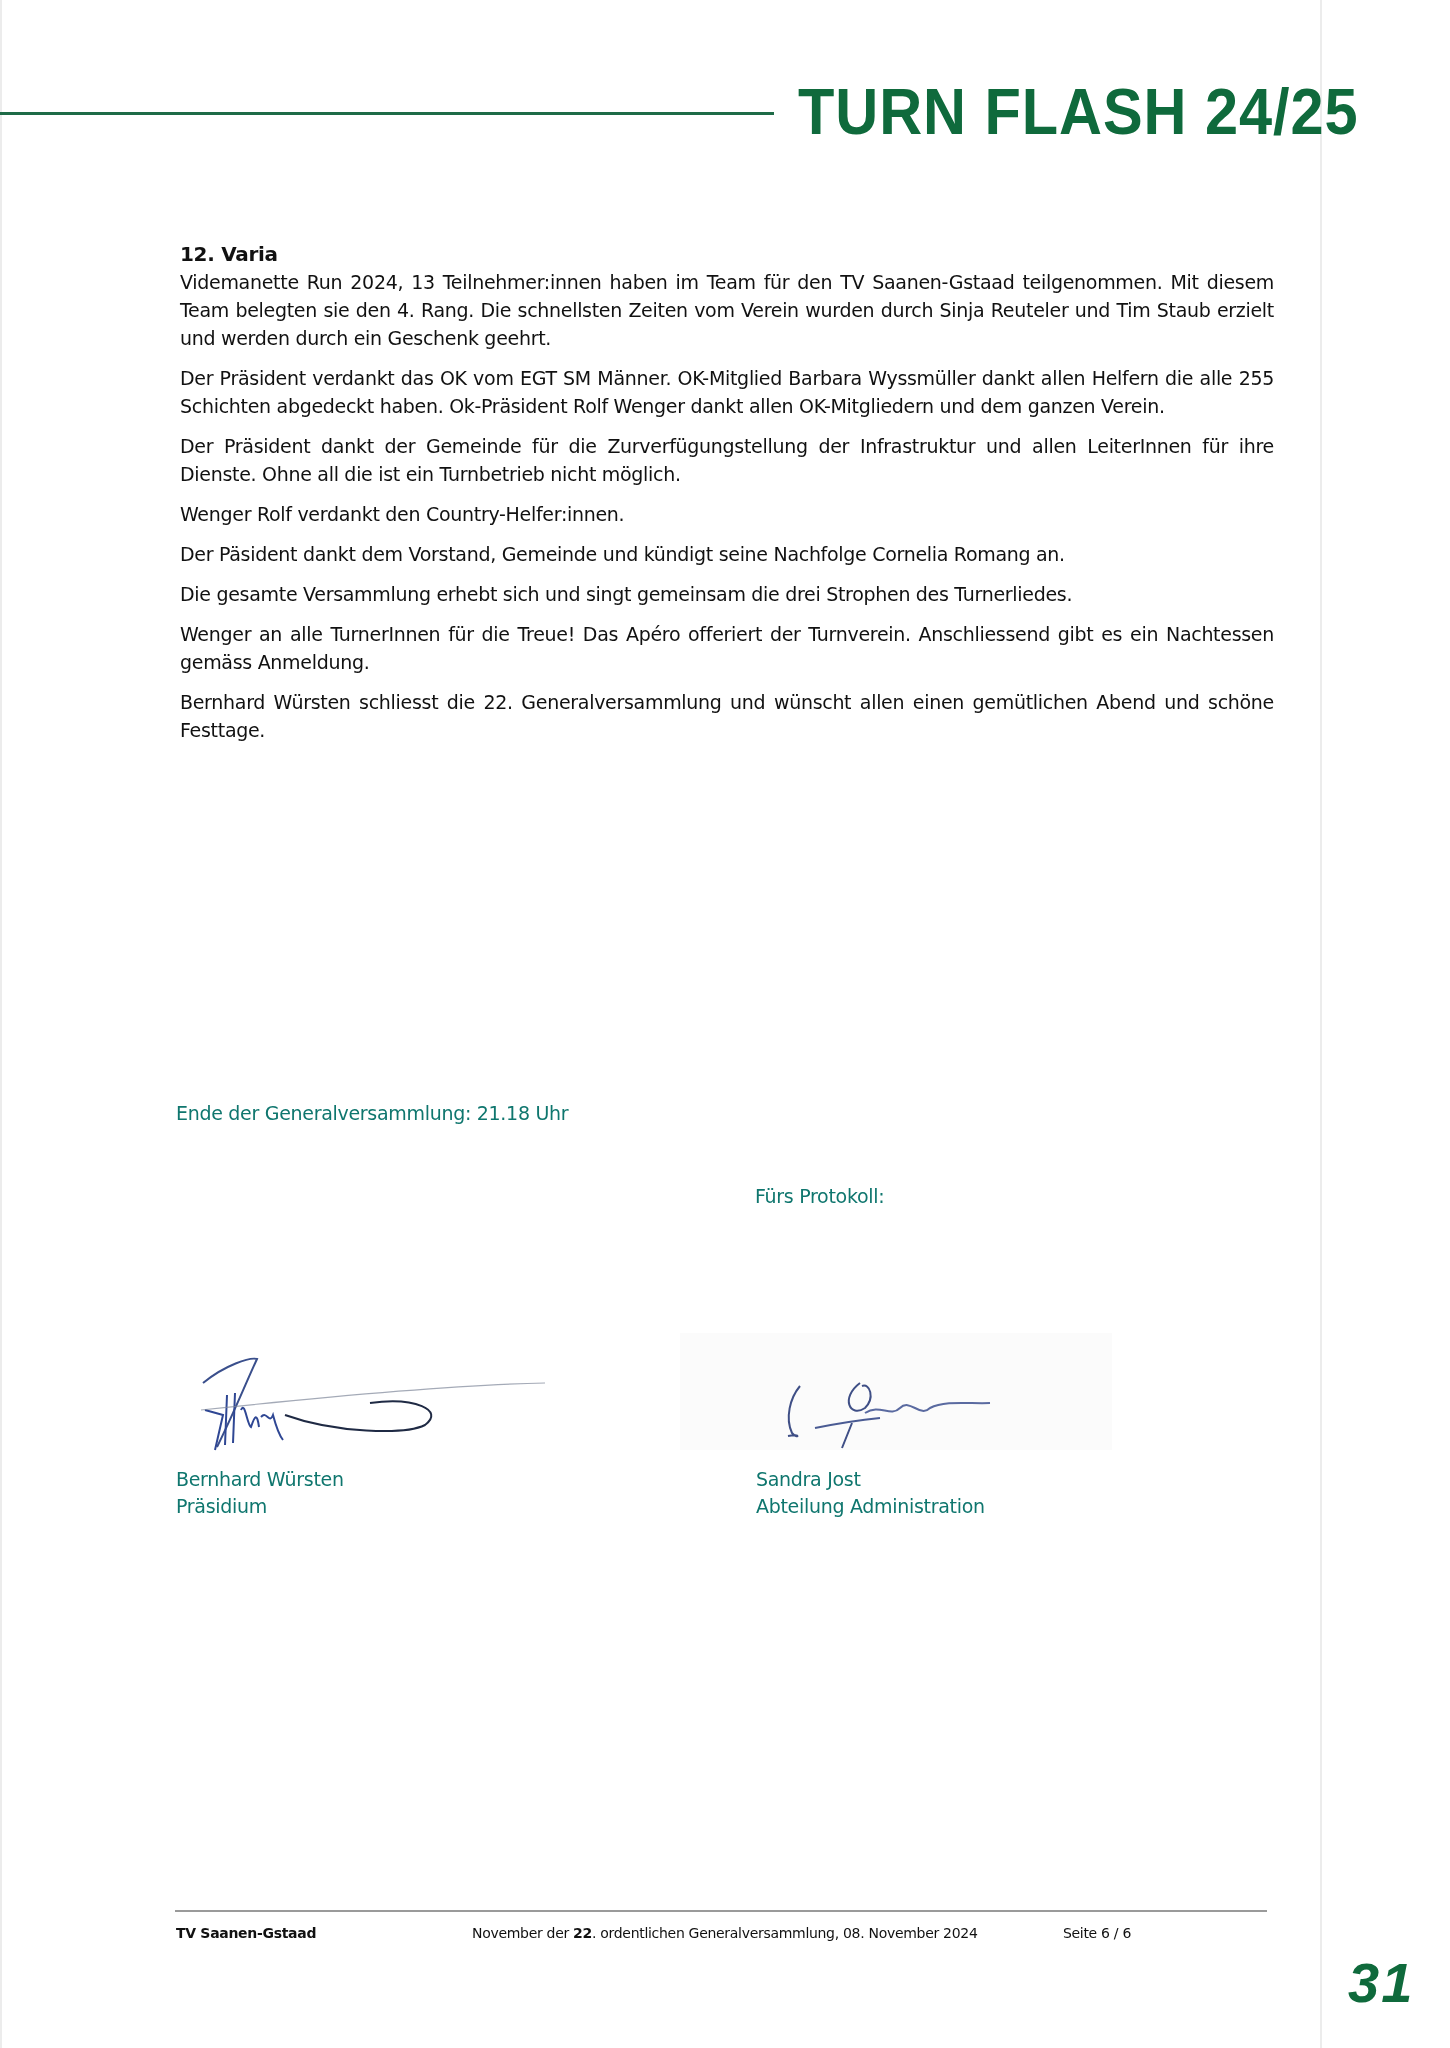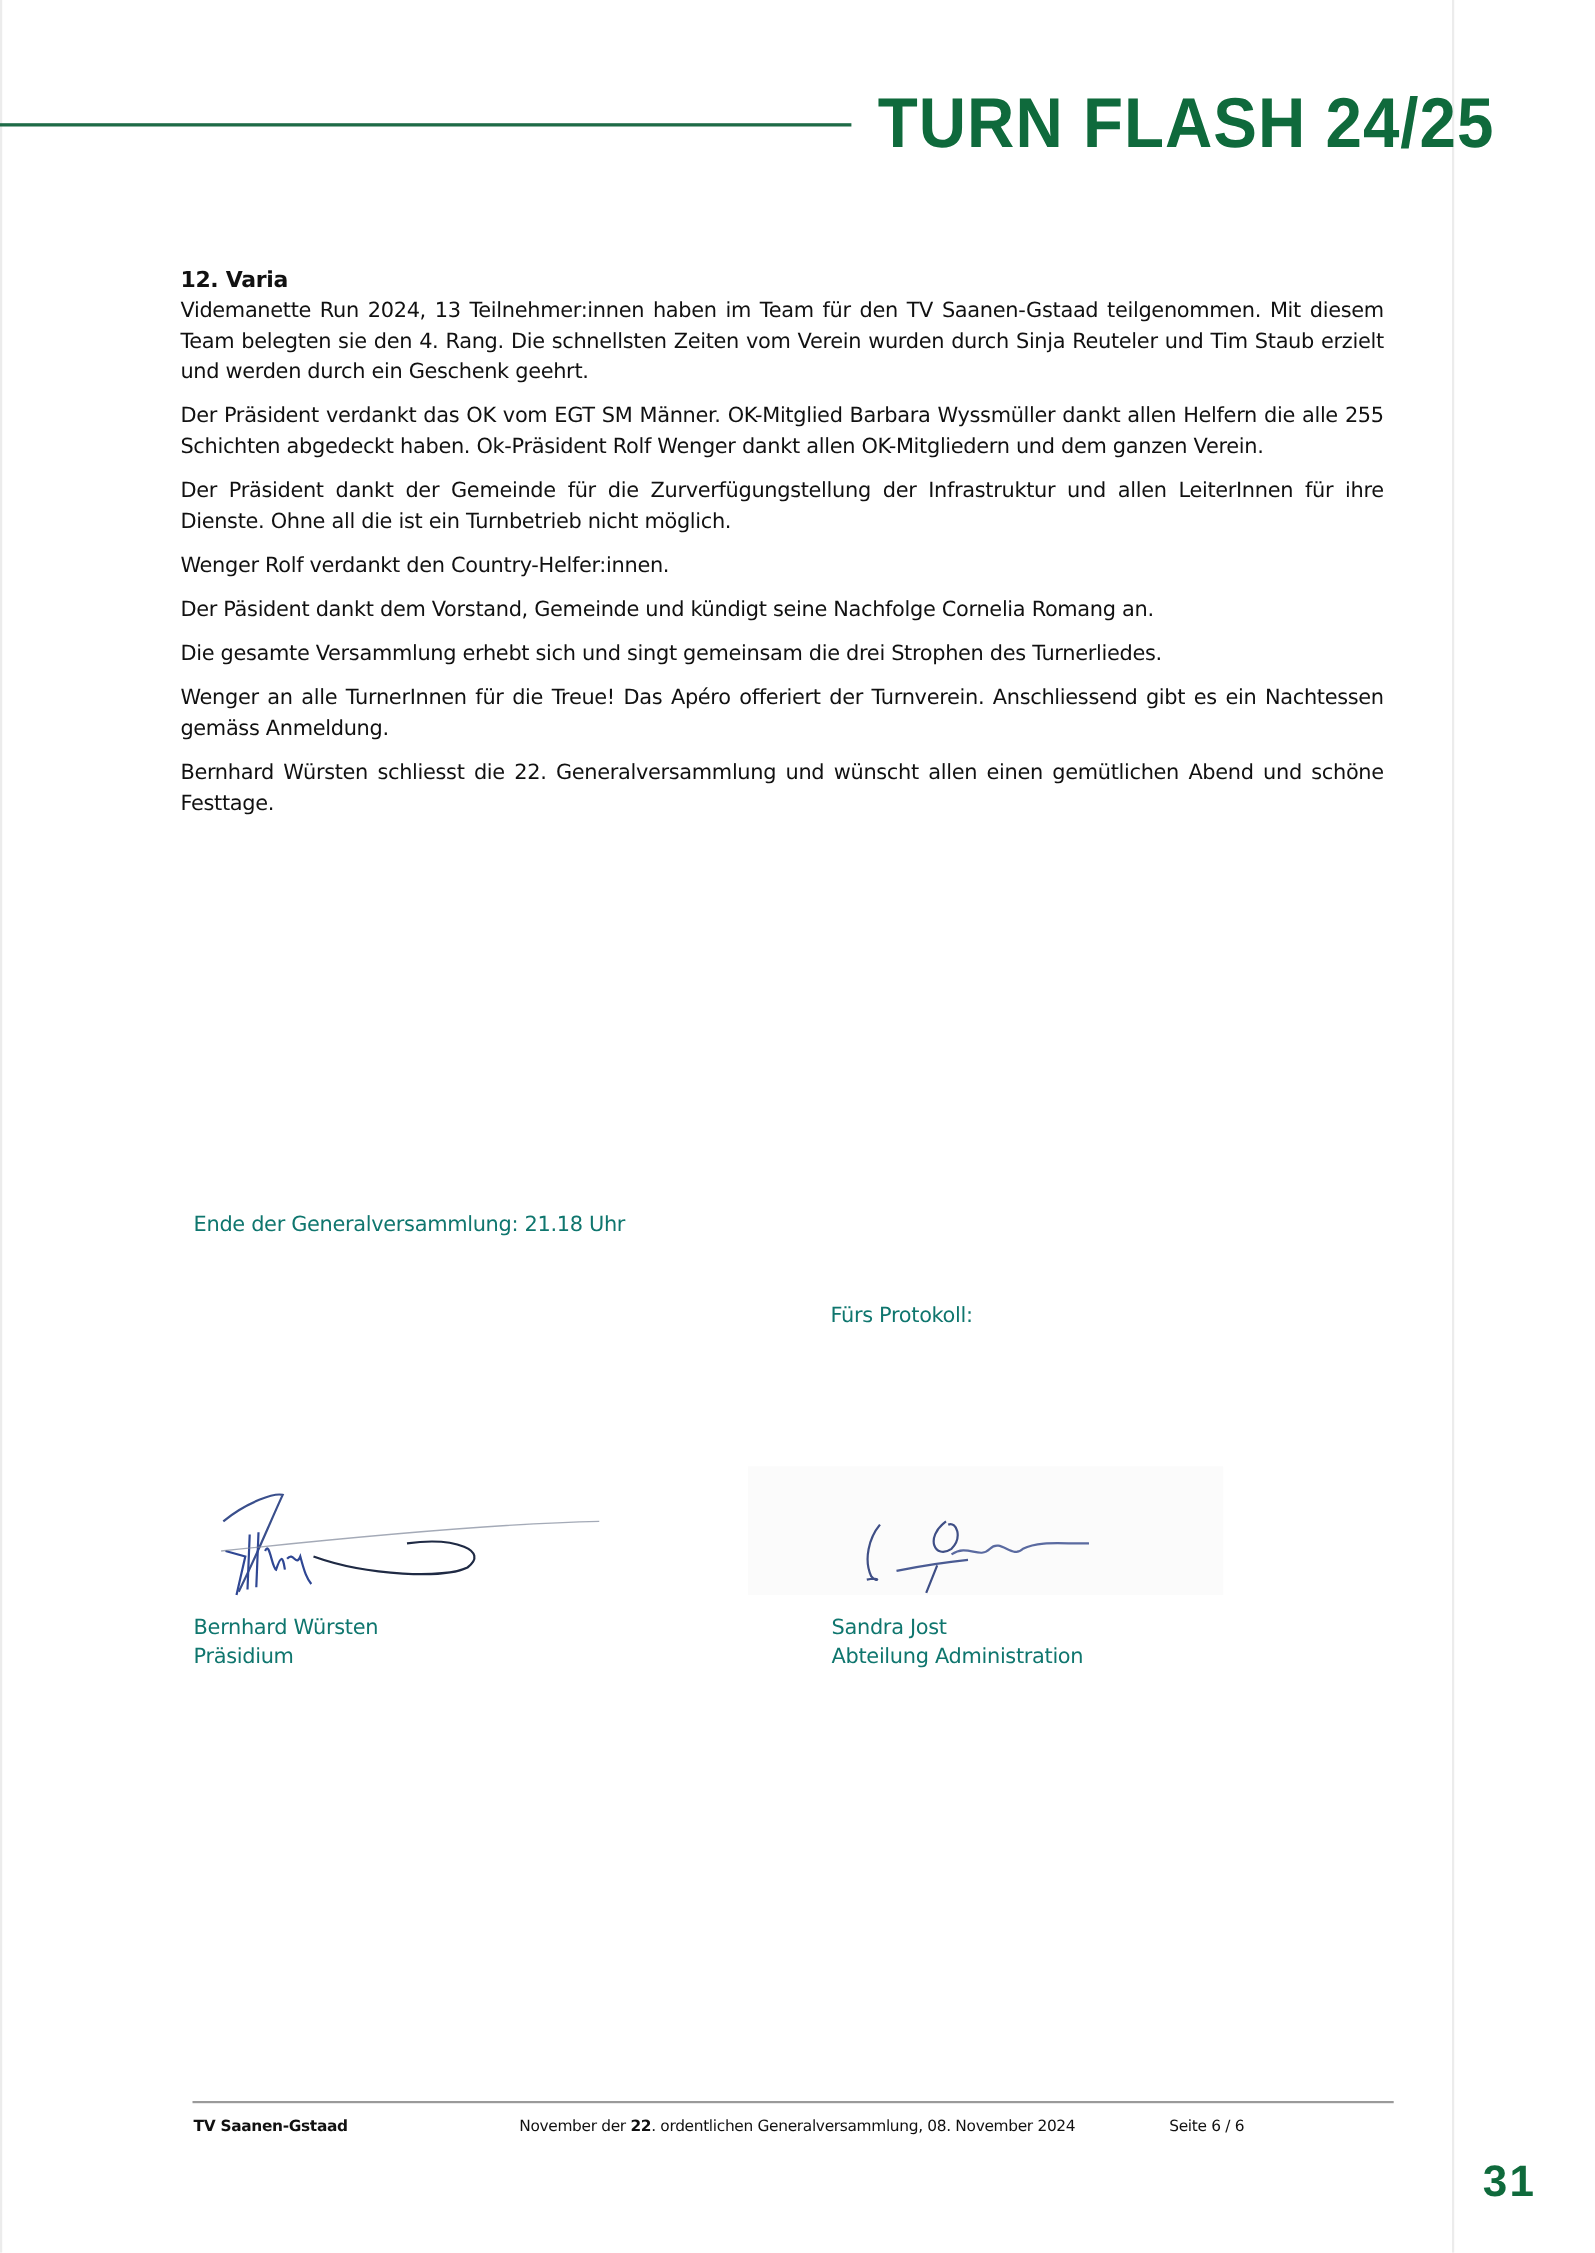--- a/index.html
+++ b/index.html
@@ -10,21 +10,21 @@
 
   .header-rule { position: absolute; left: 0; top: 112px; width: 774px; height: 3px; background: #1e6b47; }
   .header-title {
     position: absolute; left: 798px; top: 76px;
     font-family: "Liberation Sans", sans-serif; font-weight: bold;
     font-size: 64px; line-height: 72px; color: #0f6a3c; letter-spacing: 1px;
     white-space: nowrap; transform: scaleX(0.93); transform-origin: left top;
   }
 
   .content {
-    position: absolute; left: 164px; top: 240px; width: 1094px;
+    position: absolute; left: 180px; top: 240px; width: 1094px;
     font-family: "DejaVu Sans", sans-serif; font-size: 19px; line-height: 28px;
     color: #111; letter-spacing: -0.3px;
   }
   .section-heading { font-weight: bold; margin: 0; font-size: 20px; }
   .para { margin: 0 0 12px 0; text-align: justify; }
   .para.first { margin-top: 0; }
 
   .abs-text {
     position: absolute; font-family: "DejaVu Sans", sans-serif; font-size: 19px;
     line-height: 28px; color: #0f766e; letter-spacing: -0.3px; white-space: nowrap;
@@ -40,21 +40,21 @@
     font-size: 14px; line-height: 18px; color: #111; white-space: nowrap; letter-spacing: -0.3px;
   }
   .footer-left { left: 176px; font-weight: bold; }
   .footer-mid { left: 472px; }
   .footer-mid b { font-weight: bold; }
   .footer-right { right: 191px; }
 
   .page-number {
     position: absolute; left: 1348px; top: 1953px;
     font-family: "Liberation Sans", sans-serif; font-weight: bold;
-    font-size: 40px; line-height: 60px; color: #0f6a3c; letter-spacing: 2px;
+    font-size: 56px; line-height: 60px; color: #0f6a3c; letter-spacing: 2px; font-style: italic;
   }
 </style>
 </head>
 <body>
 
 <div class="page">
   <div class="page-edge-left"></div>
   <div class="page-edge-right"></div>
 
   <div class="header-rule"></div>

